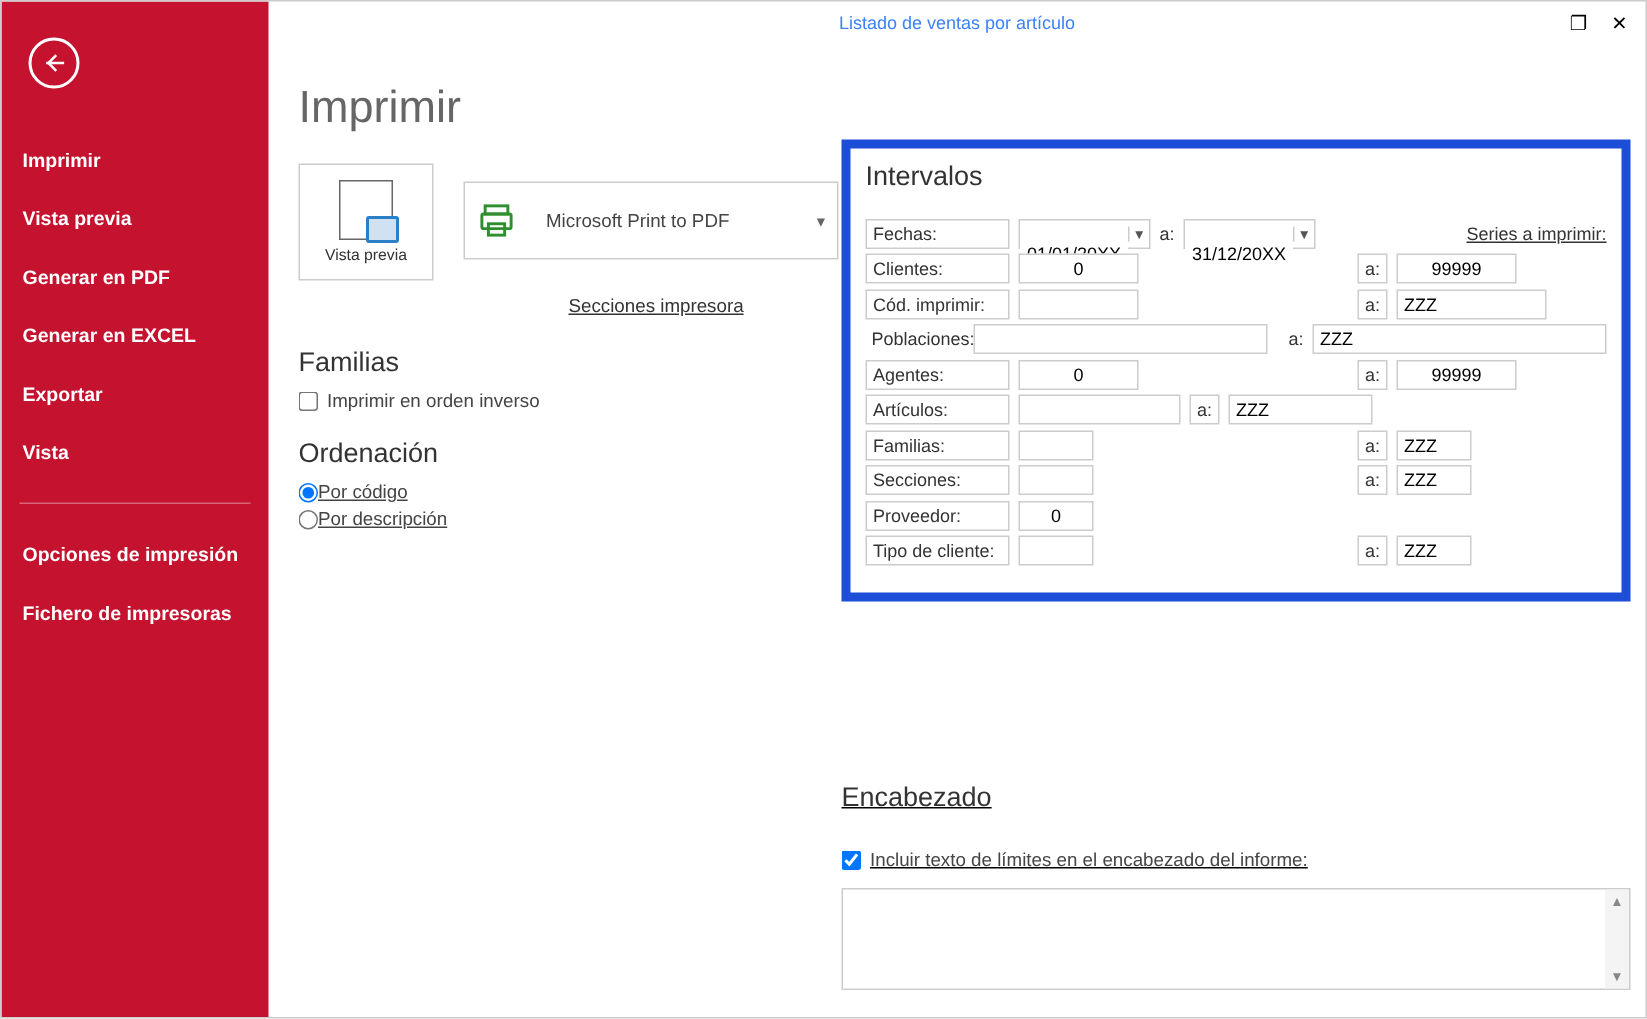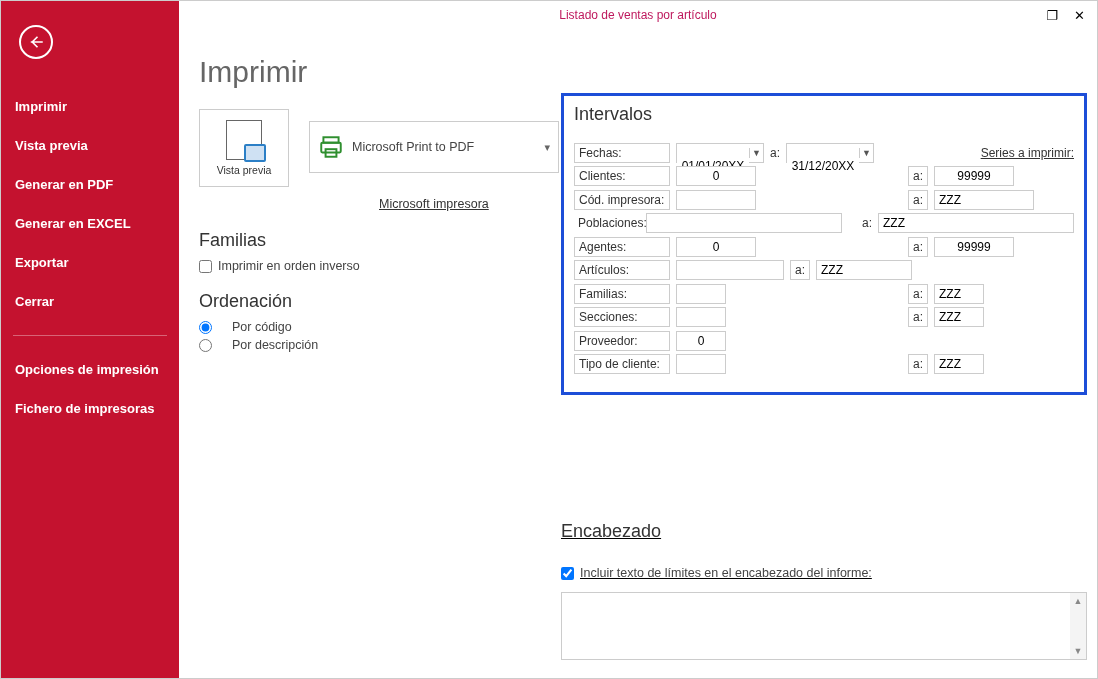--- a/index.html
+++ b/index.html
@@ -1,54 +1,54 @@
 <!DOCTYPE html>
 <html><head>
 <meta charset="utf-8">
 <style>
 * { box-sizing: border-box; margin: 0; padding: 0; font-family: "Segoe UI", Tahoma, sans-serif; }
 body { width: 1098px; height: 679px; overflow: hidden; display: flex; border: 1px solid #ccc; position: relative; background: #fff; }
 
 
-.titlebar { position: absolute; top: 0; left: 178px; right: 0; height: 28px; display: flex; align-items: center; justify-content: center; font-size: 12px; color: #be185d; }
+.titlebar { position: absolute; top: 0; left: 178px; right: 0; height: 28px; display: flex; align-items: center; justify-content: center; font-size: 12px; color: #3b82f6; }
 .titlebar-controls { position: absolute; top: 0; right: 0; height: 28px; display: flex; align-items: center; gap: 16px; padding: 0 12px; }
 .titlebar-controls span { font-size: 13px; cursor: pointer; font-family: "Segoe UI Symbol", sans-serif; }
 
 
 .sidebar { width: 178px; background: #C4122F; color: #fff; padding: 18px 0 0 0; position: relative; }
 .back-circle { width: 34px; height: 34px; border: 2px solid #fff; border-radius: 50%; margin: 6px 0 28px 18px; display: flex; align-items: center; justify-content: center; cursor: pointer; }
 .back-circle svg { stroke: #fff; }
 .side-item { font-size: 13px; color: #fff; padding: 12px 12px 12px 14px; cursor: pointer; font-weight: 600; }
 .side-sep { border-top: 1px solid rgba(255,255,255,0.35); margin: 14px 12px; }
 
 
 .main { flex: 1; padding: 42px 10px 10px 20px; }
 h1 { font-size: 30px; font-weight: 300; color: #666; margin: 12px 0 20px 0; }
 h2 { font-size: 18px; font-weight: 400; color: #333; margin: 18px 0 8px 0; }
 
 .top-row { display: flex; align-items: flex-start; gap: 20px; }
 .preview-box { width: 90px; height: 78px; border: 1px solid #ccc; display: flex; flex-direction: column; align-items: center; justify-content: center; font-size: 10.5px; color: #333; cursor: pointer; }
 .preview-box .doc-icon { width: 36px; height: 40px; position: relative; margin-bottom: 4px; }
 .preview-box .doc-icon::before { content: ""; position: absolute; inset: 0; border: 1px solid #666; background: #fff; }
 .preview-box .doc-icon::after { content: ""; position: absolute; right: -4px; bottom: -2px; width: 18px; height: 14px; border: 2px solid #2b7fc6; border-radius: 2px; background: #cfe1f3; }
-.printer-select { width: 250px; height: 52px; border: 1px solid #ccc; display: flex; align-items: center; padding: 0 8px; cursor: pointer; gap: 8px; margin-top: 12px; }
+.printer-select { width: 250px; height: 52px; border: 1px solid #ccc; display: flex; align-items: center; padding: 0 8px; cursor: pointer; gap: 20px; margin-top: 12px; }
 .printer-select .printer-icon { width: 26px; height: 26px; }
 .printer-select .label { font-size: 12.5px; color: #444; flex: 1; }
 .printer-select .caret { color: #666; font-size: 11px; }
 
 .config-link { font-size: 12.5px; color: #333; text-decoration: underline; margin: 10px 0 0 180px; display: inline-block; cursor: pointer; }
 
 .opt-check { display: flex; align-items: center; gap: 6px; font-size: 12.5px; color: #444; margin-top: 6px; }
 .opt-check input { width: 13px; height: 13px; }
 
-.radio-row { display: flex; align-items: center; gap: 20px; font-size: 12.5px; color: #444; margin: 4px 0; }
+.radio-row { display: flex; align-items: center; gap: 0; font-size: 12.5px; color: #444; margin: 4px 0; text-decoration: underline; }
 .radio-row input { width: 13px; height: 13px; }
 
 
-.intervalos { position: absolute; left: 740px; top: 92px; width: 526px; border: 3px solid #1d4ed8; padding: 8px 10px 16px 10px; transform-origin: top left; }
+.intervalos { position: absolute; left: 740px; top: 92px; width: 526px; border: 6px solid #1d4ed8; padding: 8px 10px 16px 10px; transform-origin: top left; }
 .intervalos h2 { margin-top: 0; }
 .row { display: flex; align-items: center; height: 23.5px; font-size: 12px; color: #333; }
 .row .label-box { width: 96px; border: 1px solid #ccc; padding: 2px 4px; height: 20px; display: flex; align-items: center; background: #fff; }
 .row .plain-label-narrow { padding: 2px 4px; }
 .row input[type=text] { border: 1px solid #ccc; height: 20px; font-size: 12px; padding: 0 4px; text-align: center; }
 .row .a-lbl { margin: 0 6px; font-size: 12px; }
 .date-combo { display: flex; align-items: center; border: 1px solid #ccc; height: 20px; }
 .date-combo input { border: none !important; width: 72px; height: 18px; margin-top: 26px; }
 .date-combo .dd { width: 14px; text-align: center; border-left: 1px solid #ccc; font-size: 9px; color: #555; cursor: pointer; }
 .series-link { font-size: 12px; text-decoration: underline; margin-left: auto; cursor: pointer; }
@@ -81,21 +81,21 @@
   <div class="back-circle">
     <svg width="18" height="18" viewBox="0 0 24 24" fill="none" stroke-width="2.2">
         <path d="M14 5l-7 7 7 7M5 12h16"></path>
       </svg>
   </div>
   <div class="side-item">Imprimir</div>
   <div class="side-item">Vista previa</div>
   <div class="side-item">Generar en PDF</div>
   <div class="side-item">Generar en EXCEL</div>
   <div class="side-item">Exportar</div>
-  <div class="side-item">Cerrar</div>
+  <div class="side-item">Vista</div>
   <div class="side-sep"></div>
   <div class="side-item">Opciones de impresión</div>
   <div class="side-item">Fichero de impresoras</div>
 </div>
 
 <div class="main">
   <h1>Imprimir</h1>
 
   <div class="top-row">
     <div class="preview-box">
@@ -107,21 +107,21 @@
         <svg class="printer-icon printer-svg" viewBox="0 0 24 24">
           <rect x="5" y="3" width="14" height="5"></rect>
             <rect x="3" y="8" width="18" height="9" rx="1"></rect>
             <rect x="7" y="14" width="10" height="7"></rect>
         </svg>
         <span class="label">Microsoft Print to PDF</span>
         <span class="caret">▾</span>
       </div>
     </div>
   </div>
-  <a class="config-link">Microsoft impresora</a>
+  <a class="config-link">Secciones impresora</a>
 
   <h2>Familias</h2>
   <label class="opt-check">
     <input type="checkbox" style="">
     <span>Imprimir en orden inverso</span>
   </label>
 
   <h2>Ordenación</h2>
   <label class="radio-row">
     <input type="radio" name="orden" checked="" style="">
@@ -158,21 +158,21 @@
     <input type="text" style="width: 80px;" value="0">
     <div style="flex:1"></div>
     <div class="a-box">
         <span>a:</span>
       </div>
     <input type="text" style="width: 80px;" value="99999">
     <div style="width:60px"></div>
   </div>
 
   <div class="row">
-    <div class="label-box">Cód. impresora:</div>
+    <div class="label-box">Cód. imprimir:</div>
     <div style="width:6px"></div>
     <input type="text" style="width: 80px;" value="">
     <div style="flex:1"></div>
     <div class="a-box">
         <span>a:</span>
       </div>
     <input type="text" style="width: 100px; text-align: left;" value="ZZZ">
     <div style="width:40px"></div>
   </div>
 

